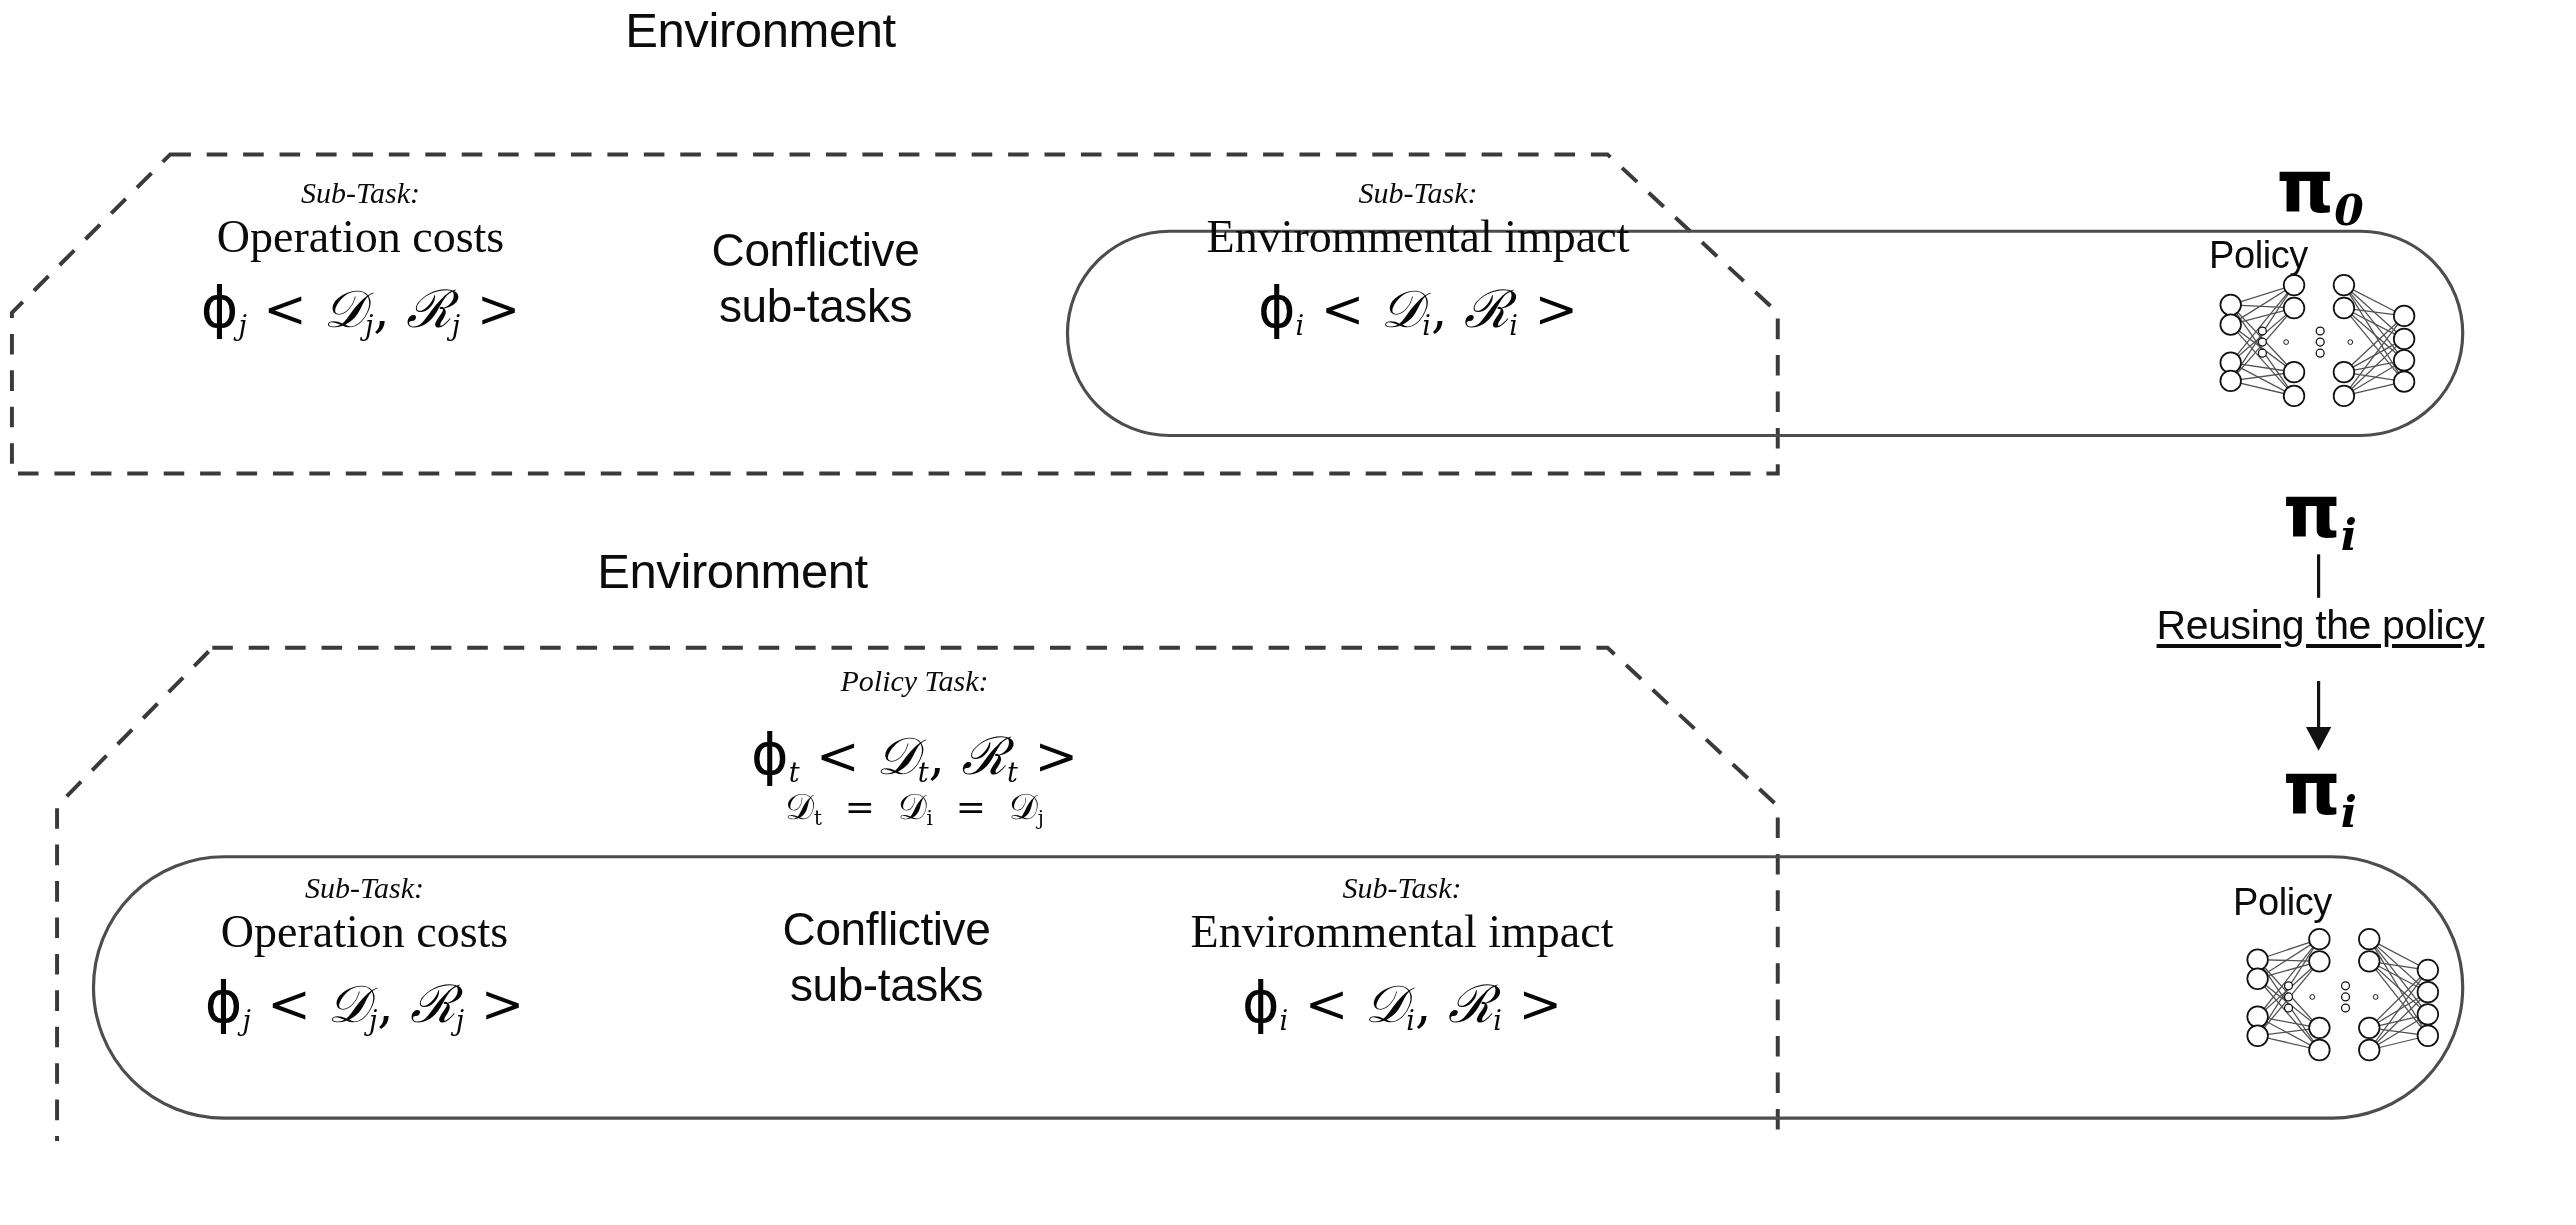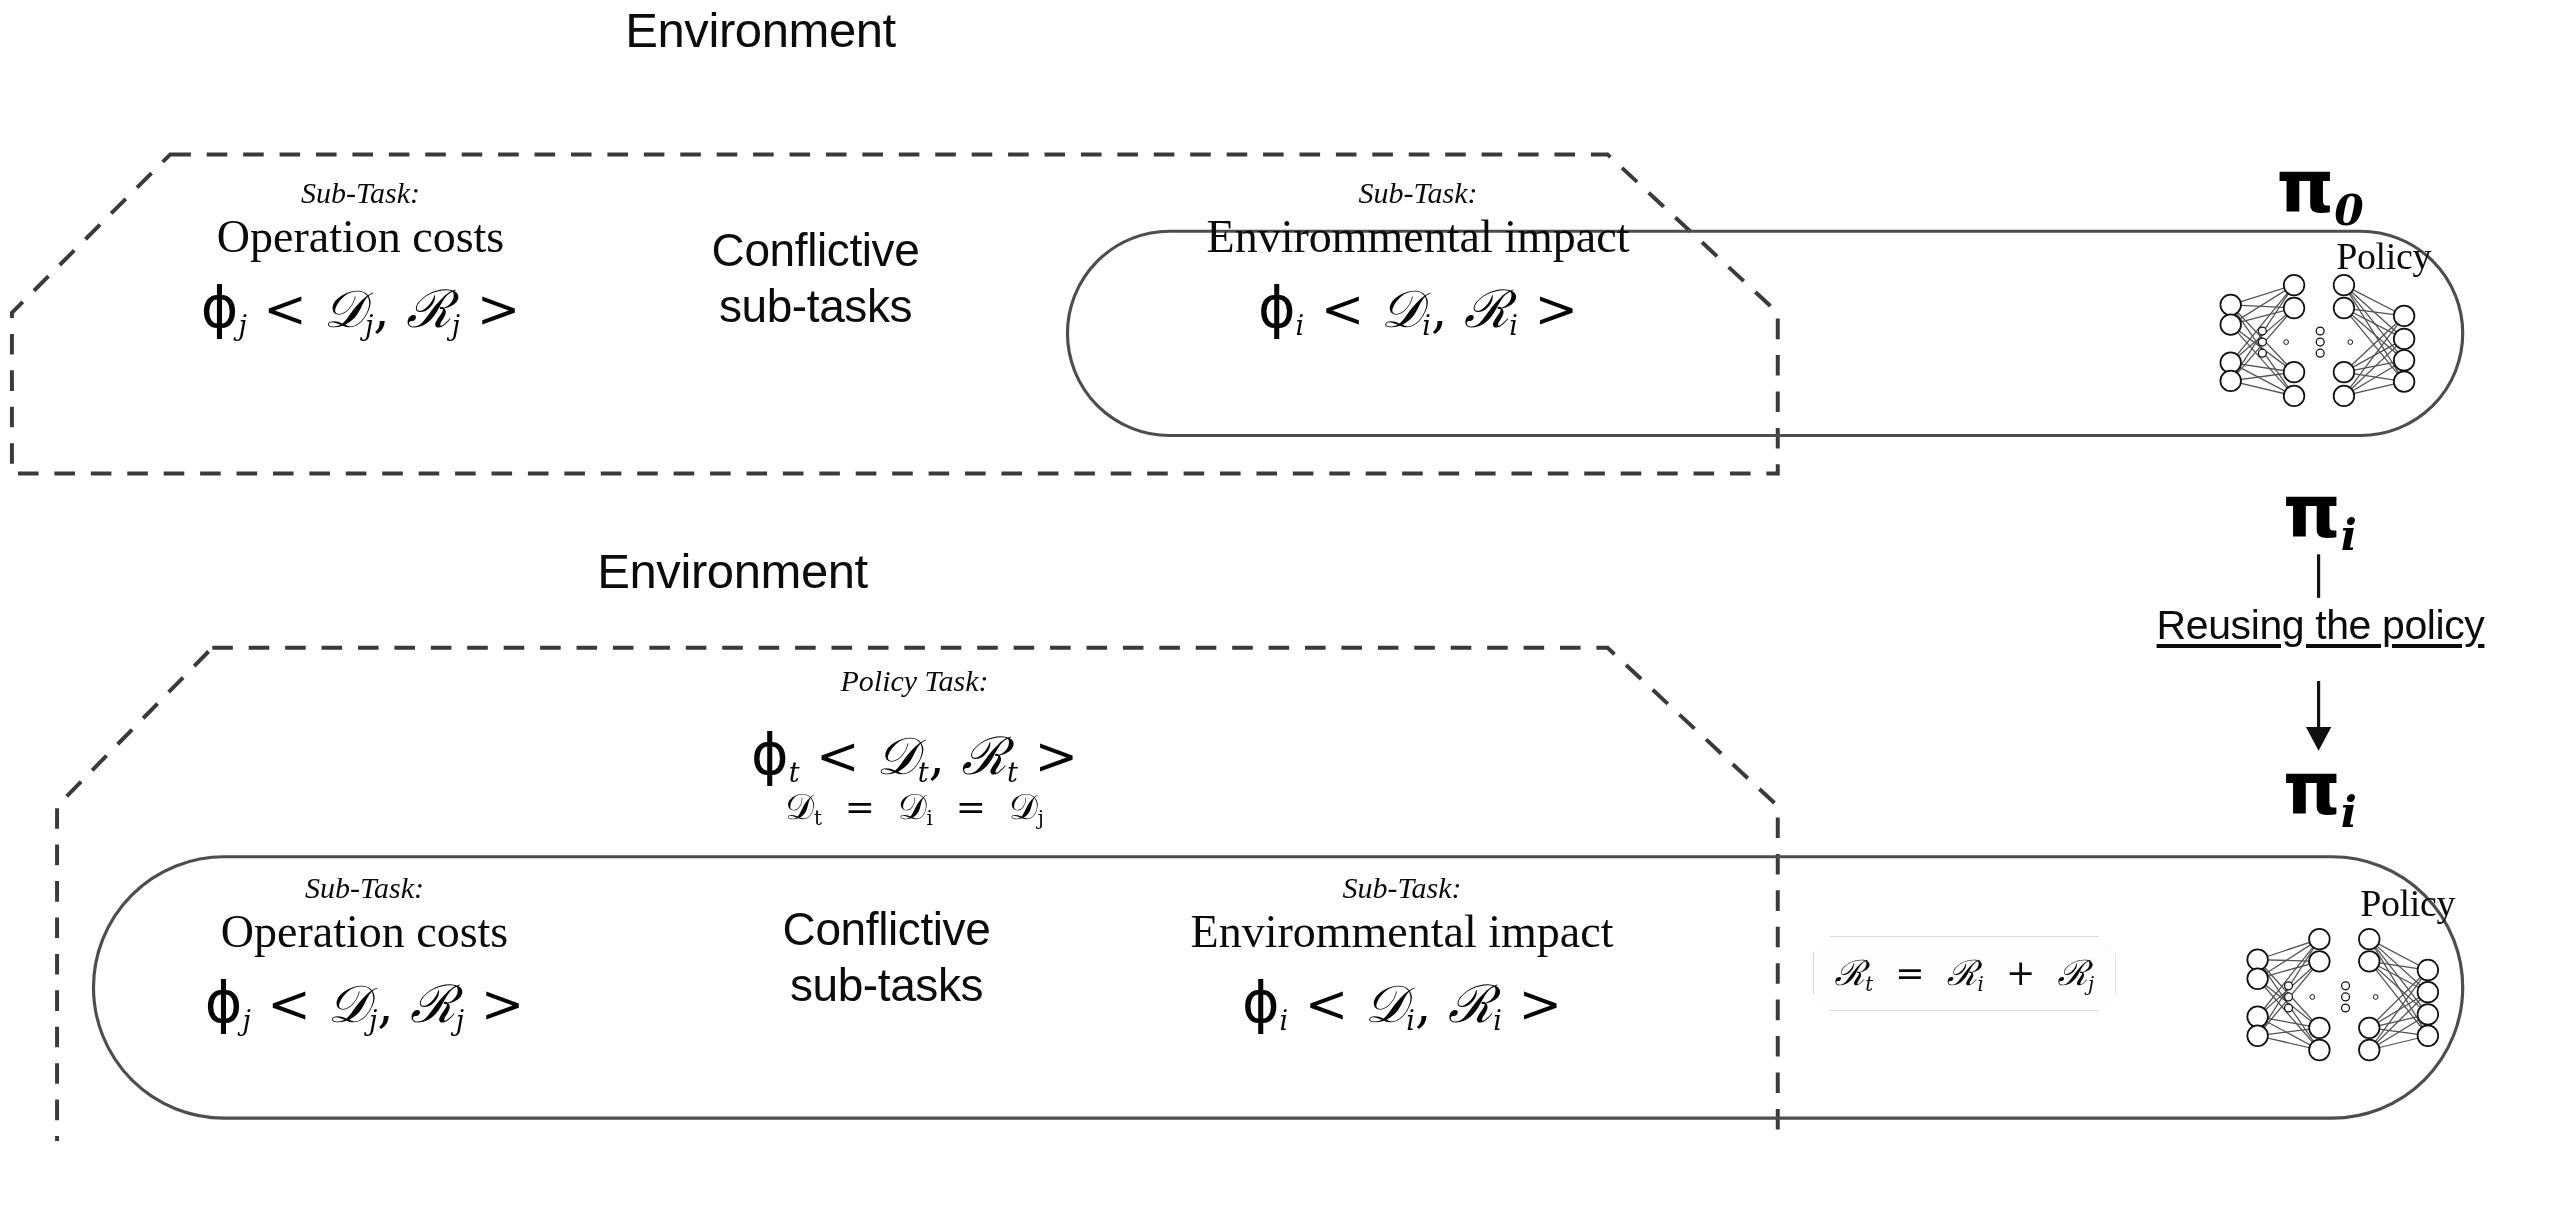--- a/index.html
+++ b/index.html
@@ -55,22 +55,21 @@
     text-align: center;
   }
   .conflictive {
     font-size: 46px;
     line-height: 1.22;
     text-align: center;
     white-space: normal;
   }
   .policy-label {
     font-size: 38px;
-    text-align: right;
-    font-family: Liberation Serif, serif;
+    text-align: left;
   }
   .reusing {
     font-size: 41px;
     text-align: center;
     text-decoration: underline;
     text-underline-offset: 4.8px;
   }
 
   
   .formula {
@@ -365,29 +364,20 @@
     <div class="serif subtask-sub">Envirommental impact</div>
     <div class="formula" style="margin-top:8px;">
       <span class="phi">ϕ</span><sub>i</sub>
       <span>&lt;</span>
       <span class="cal">𝒟</span><sub>i</sub><span>,</span>
       <span class="cal">ℛ</span><sub>i</sub>
       <span>&gt;</span>
     </div>
   </div>
 
-  <div class="abs" style="left:1813px; top:936px;">
-    <span class="reward-chip">
-      <span>ℛ</span><sub>t</sub>
-      &nbsp;<span>=</span>&nbsp;
-      <span>ℛ</span><sub>i</sub>
-      &nbsp;<span>+</span>&nbsp;
-      <span>ℛ</span><sub>j</sub>
-    </span>
-  </div>
 
   <div class="abs sans policy-label" style="left:2233px; top:881px; width:222px;">Policy</div>
 
   <div class="abs pi" style="left:2233px; top:1123px; width:222px; text-align:center;margin-top:12px;">
     <span>π</span><sub>t</sub>
   </div>
 
 </div>
 
 

